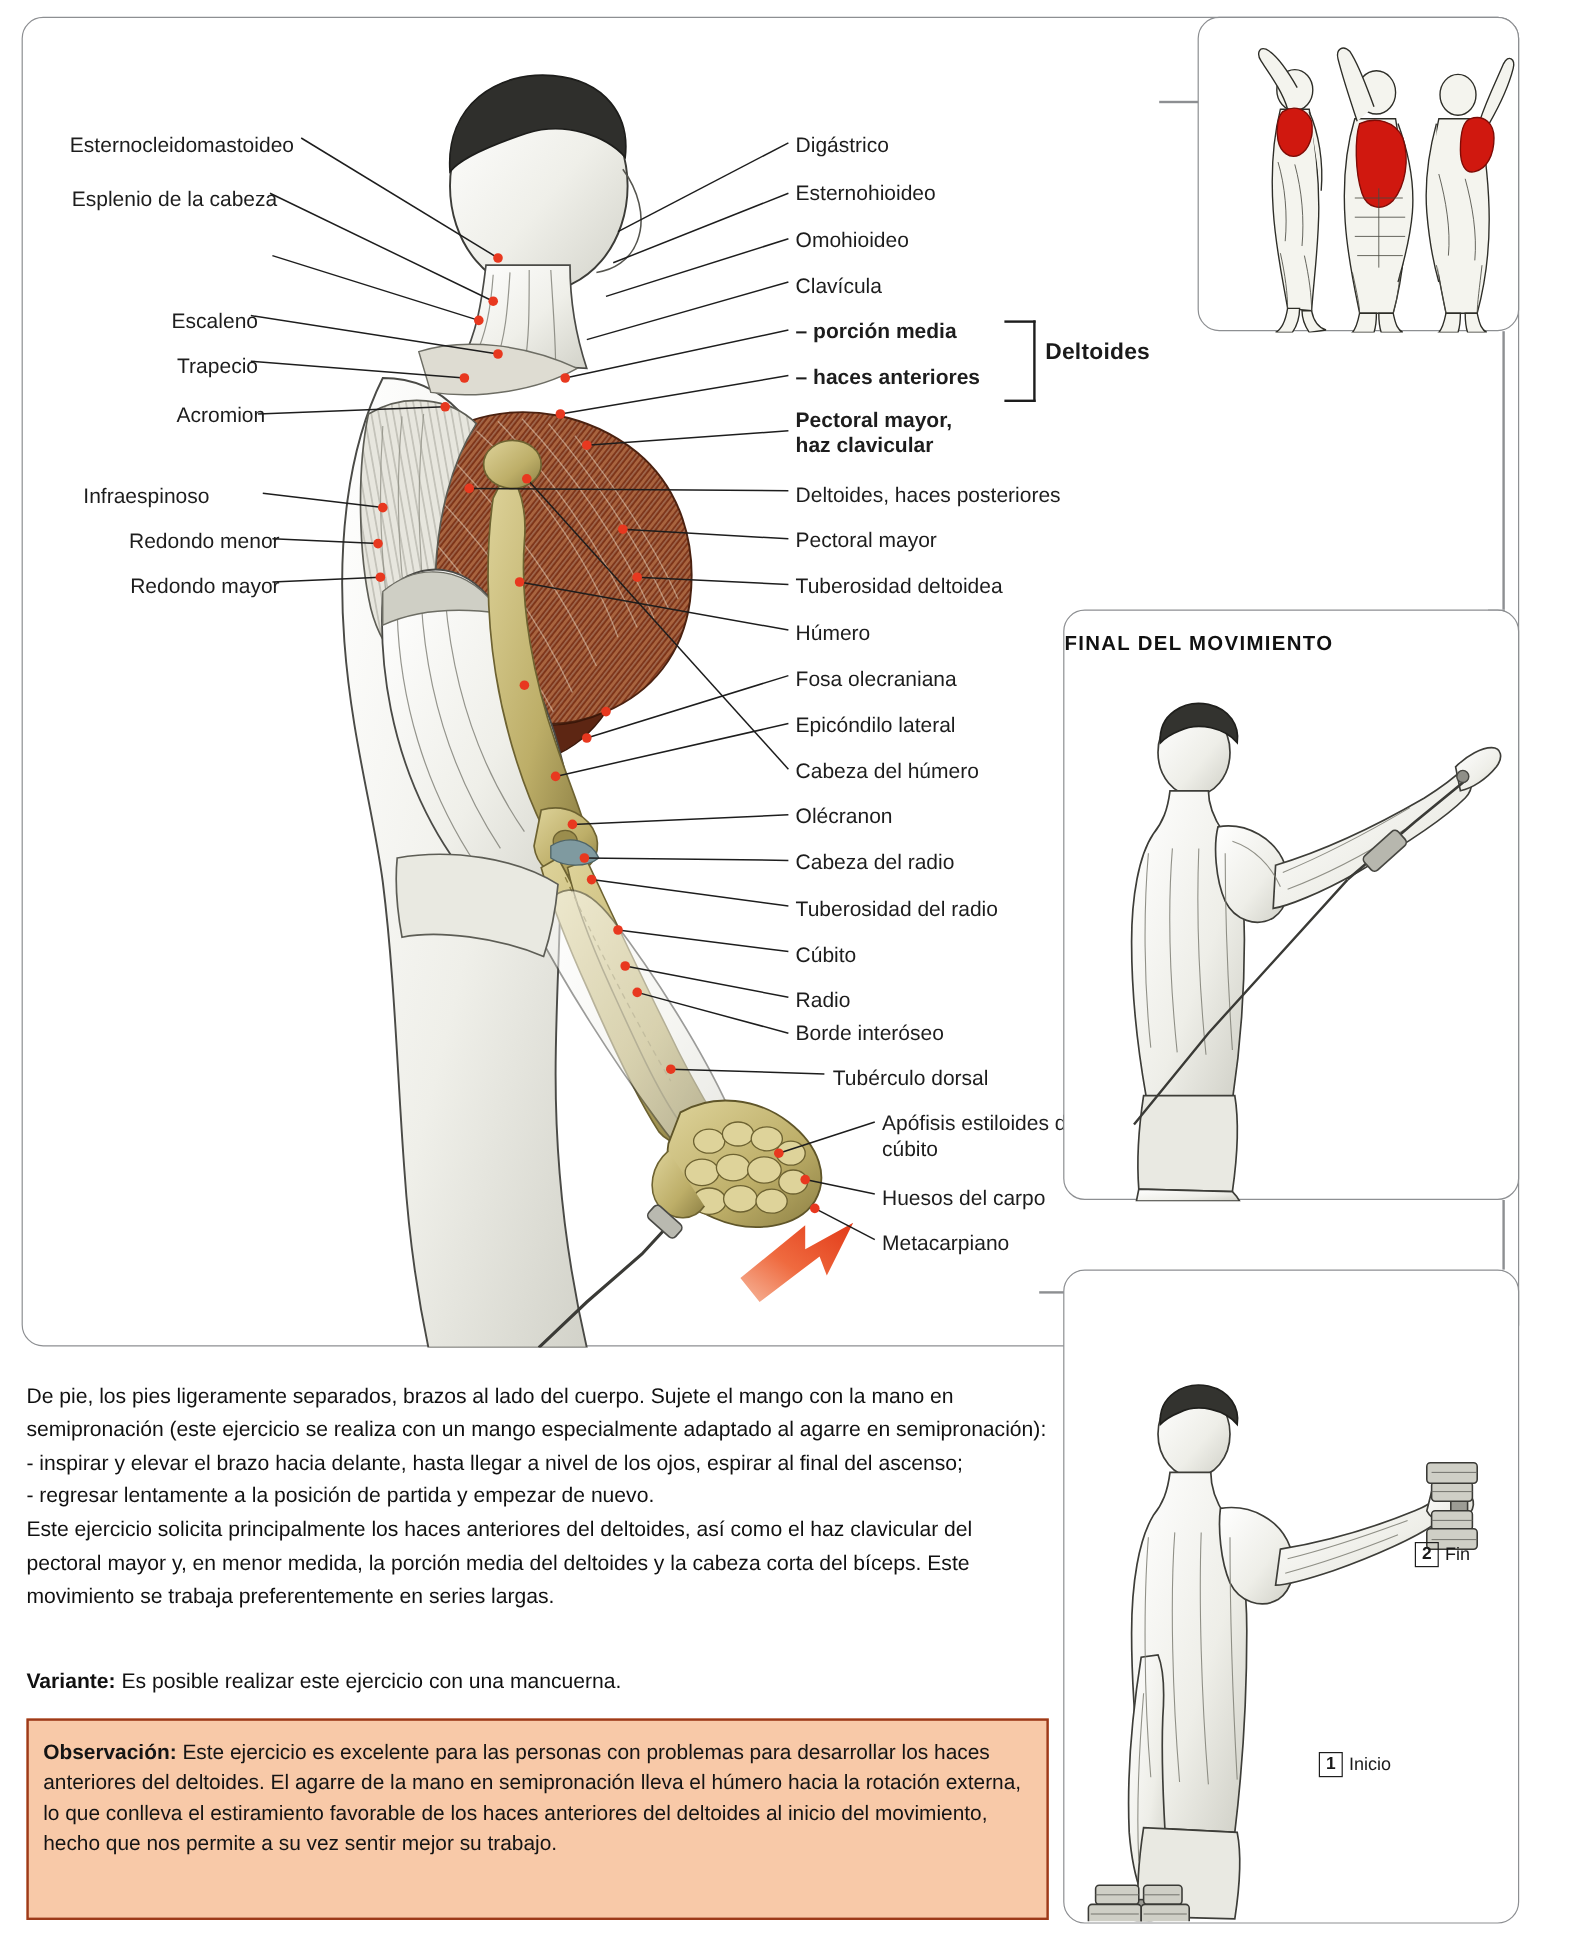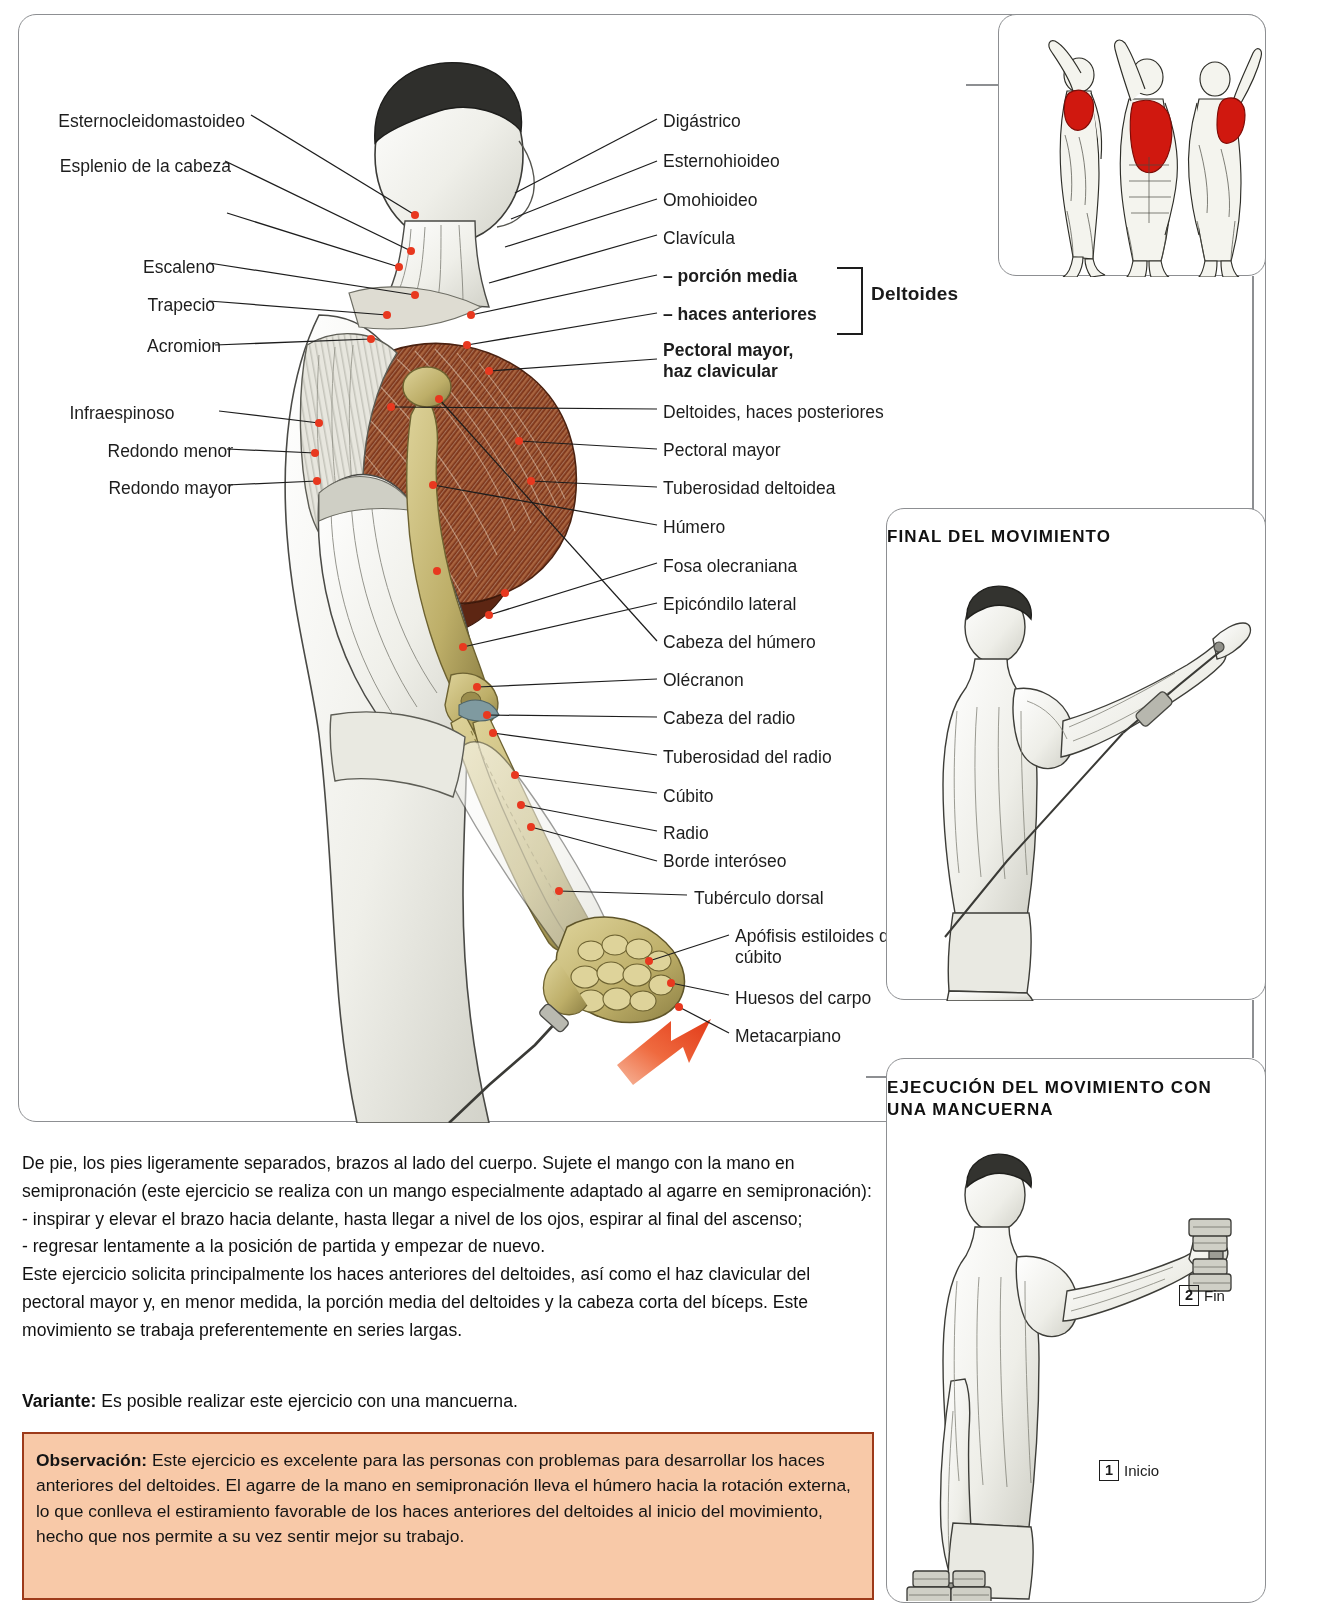--- a/index.html
+++ b/index.html
@@ -511,24 +511,20 @@
     <g stroke="#3a3a36" fill="none">
       <path d="M336 88 L292 124 L236 172" stroke-width="2.2"></path>
       <path d="M236 172 L120 300 L58 376" stroke-width="2"></path>
       <rect x="248" y="140" width="38" height="16" rx="4" fill="#b7b7ae" stroke="#474742" stroke-width="1.4" transform="rotate(-42 267 148)"></rect>
       <circle cx="332" cy="86" r="5" fill="#8f8f88" stroke="#474742" stroke-width="1.2"></circle>
     </g>
   </svg>
 </div>
 
 <div class="panel" id="panel-dumbbell">
-  <div class="panel-title two-line">
-    <div>EJECUCIÓN DEL MOVIMIENTO CON</div>
-    <div>UNA MANCUERNA</div>
-  </div>
 
   <svg viewBox="0 0 380 470" width="380" height="470" style="position:absolute;left:0;top:72px;">
     <g stroke="#3d3d38" stroke-width="1.4" fill="url(#gSkin2)">
 
       <ellipse cx="108" cy="64" rx="30" ry="36"></ellipse>
       <path d="M80 56 C78 32 100 20 120 24 C138 28 146 42 144 56
                C134 44 112 38 96 46 C86 50 82 54 80 56 Z" fill="#33332f" stroke="#1f1f1c"></path>
 
       <path d="M88 96 C86 112 82 122 74 132
                C62 152 56 188 56 230 C56 286 62 344 68 392

